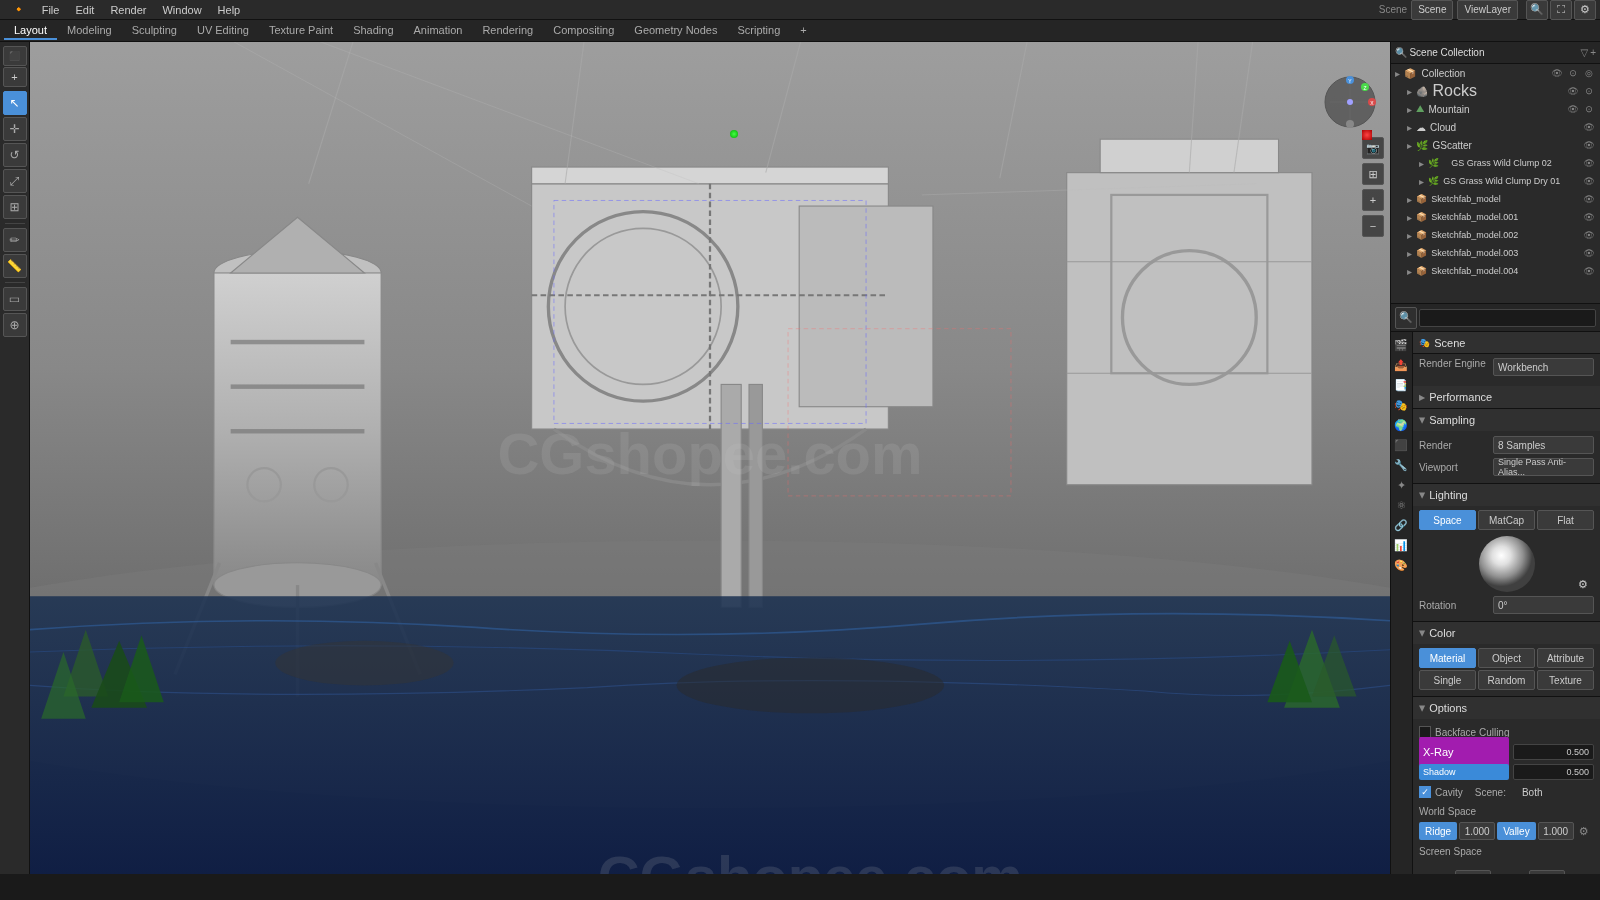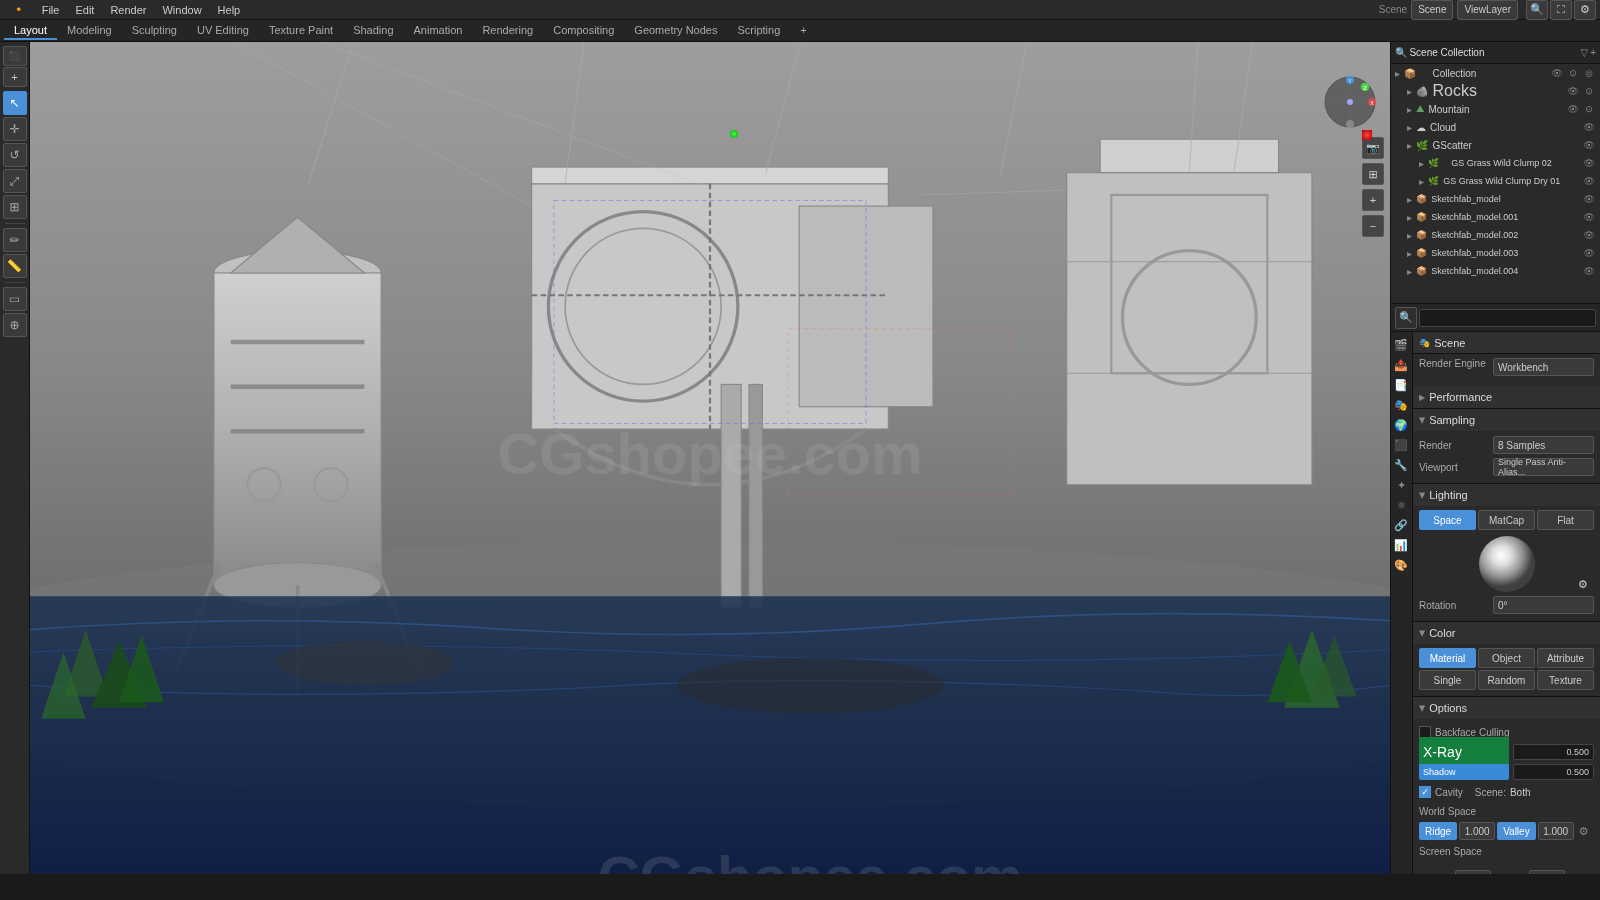--- a/index.html
+++ b/index.html
@@ -701,21 +701,21 @@
         <div class="scene-coll-icons">
           <span style="font-size:10px;cursor:pointer;color:#888;">▽</span>
           <span style="font-size:10px;cursor:pointer;color:#888;">+</span>
         </div>
       </div>
 
       <div id="outliner">
         <div class="outliner-item" style="padding-left:4px;">
           <span class="outliner-icon">▸</span>
           <span style="font-size:10px;color:#bbb;">📦</span>
-          <span style="font-size:10px;margin-left:14px;">Collection</span>
+          <span style="font-size:10px;margin-left:3px;">Collection</span>
           <div class="outliner-vis-icons">
             <span class="vis-icon">👁</span>
             <span class="vis-icon">⊙</span>
             <span class="vis-icon">◎</span>
           </div>
         </div>
         <div class="outliner-item" style="padding-left:16px;">
           <span class="outliner-icon">▸</span>
           <span style="font-size:10px;color:#d0a060;">🪨</span>
           <span style="font-size:16px;margin-left:2px;">Rocks</span>
@@ -927,38 +927,38 @@
                 <span>Options</span>
               </div>
               <div class="prop-content">
 
                 <div class="cb-row">
                   <div class="checkbox"></div>
                   <span class="cb-label">Backface Culling</span>
                 </div>
 
                 <div class="slider-row">
-                  <div style="width:90px;height:30px;background:#15803d;border-radius:2px;display:flex;align-items:center;padding:0 4px;font-size:14px;color:#fff;cursor:pointer;">
+                  <div style="width:90px;height:30px;background:#a21caf;border-radius:2px;display:flex;align-items:center;padding:0 4px;font-size:11px;color:#fff;cursor:pointer;">
                     <span>X-Ray</span>
                   </div>
                   <div style="flex:1;height:16px;background:#1a1a1a;border:1px solid #444;border-radius:2px;display:flex;align-items:center;justify-content:flex-end;padding:0 4px;font-size:9px;color:#ccc;">0.500</div>
                 </div>
 
                 <div class="slider-row">
                   <div style="width:90px;height:16px;background:#3a8ad9;border-radius:2px;display:flex;align-items:center;padding:0 4px;font-size:9px;color:#fff;cursor:pointer;">
                     <span>Shadow</span>
                   </div>
                   <div style="flex:1;height:16px;background:#1a1a1a;border:1px solid #444;border-radius:2px;display:flex;align-items:center;justify-content:flex-end;padding:0 4px;font-size:9px;color:#ccc;">0.500</div>
                 </div>
 
                 <div class="cb-row">
                   <div class="checkbox checked">✓</div>
                   <span class="cb-label">Cavity</span>
                   <span style="margin-left:8px;font-size:10px;color:#aaa;">Scene:</span>
-                  <span style="margin-left:0;font-size:10px;color:#ccc;">Both</span>
+                  <span style="margin-left:12px;font-size:10px;color:#ccc;">Both</span>
                 </div>
 
                 <div style="height:16px;display:flex;align-items:center;margin-bottom:2px;">
                   <span style="font-size:10px;color:#aaa;">World Space</span>
                 </div>
 
                 <div class="ridge-valley-row">
                   <button class="rv-btn">Ridge</button>
                   <div class="rv-val">1.000</div>
                   <button class="rv-btn2">Valley</button>

